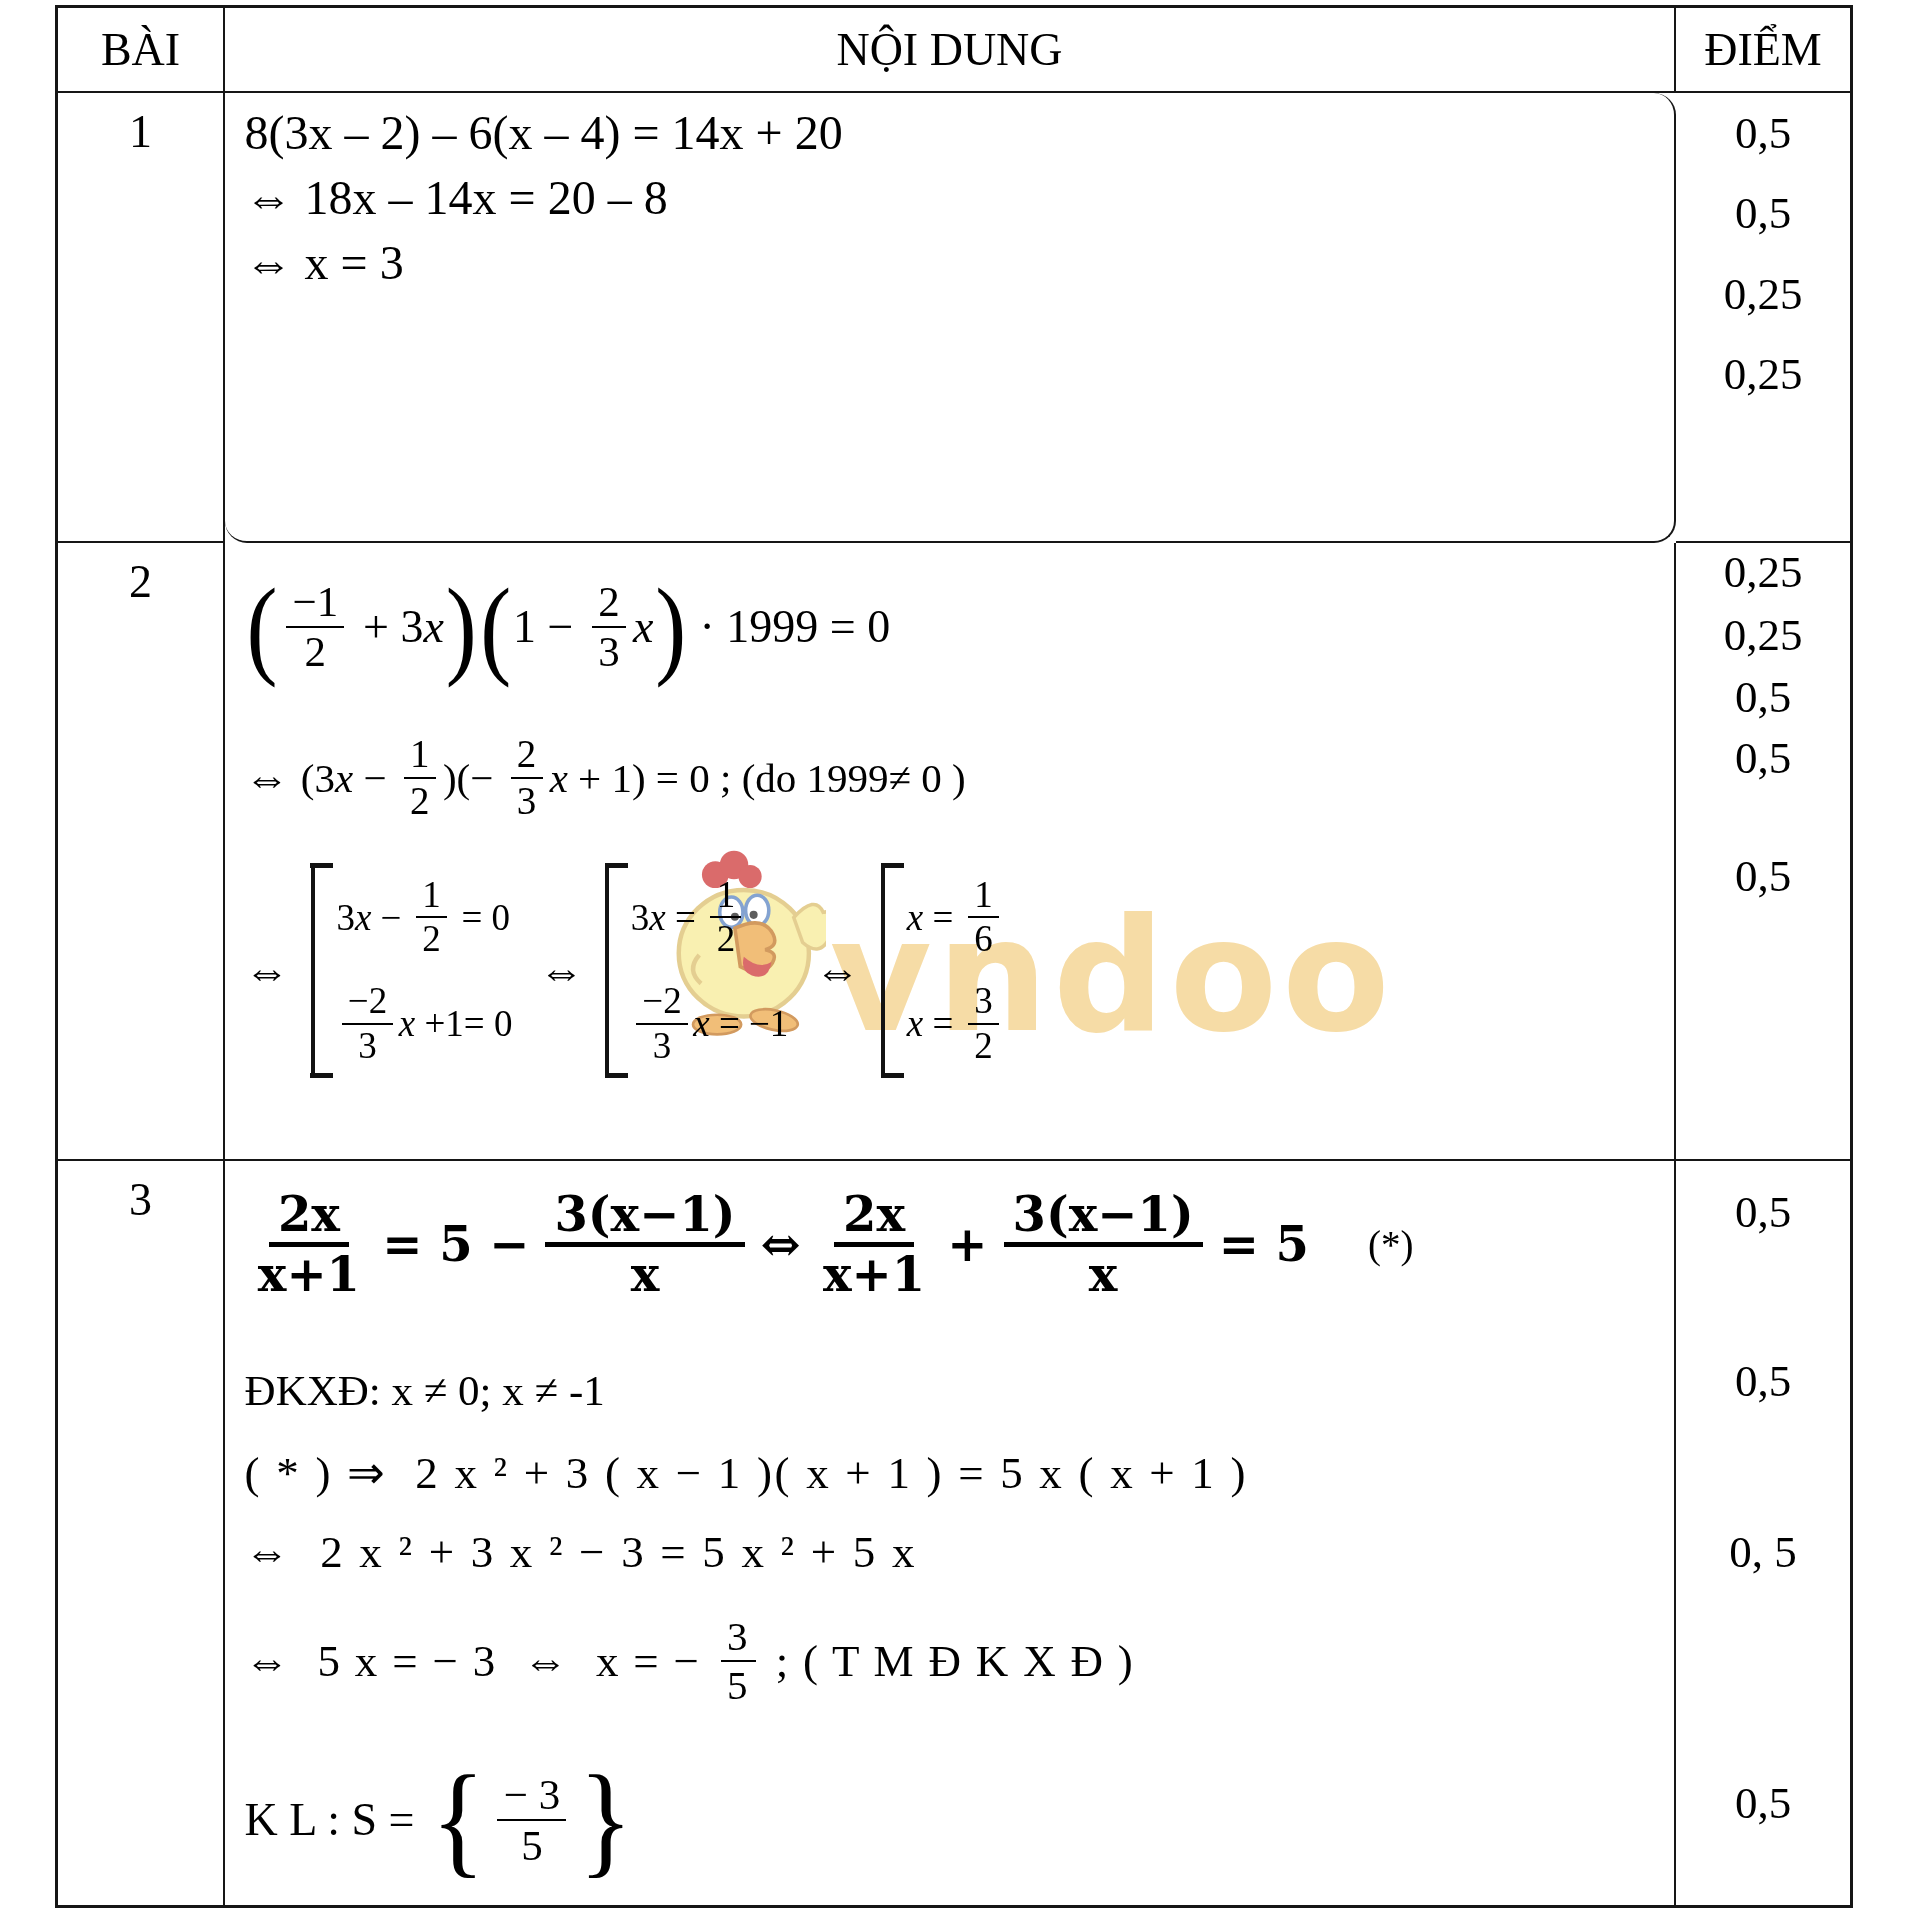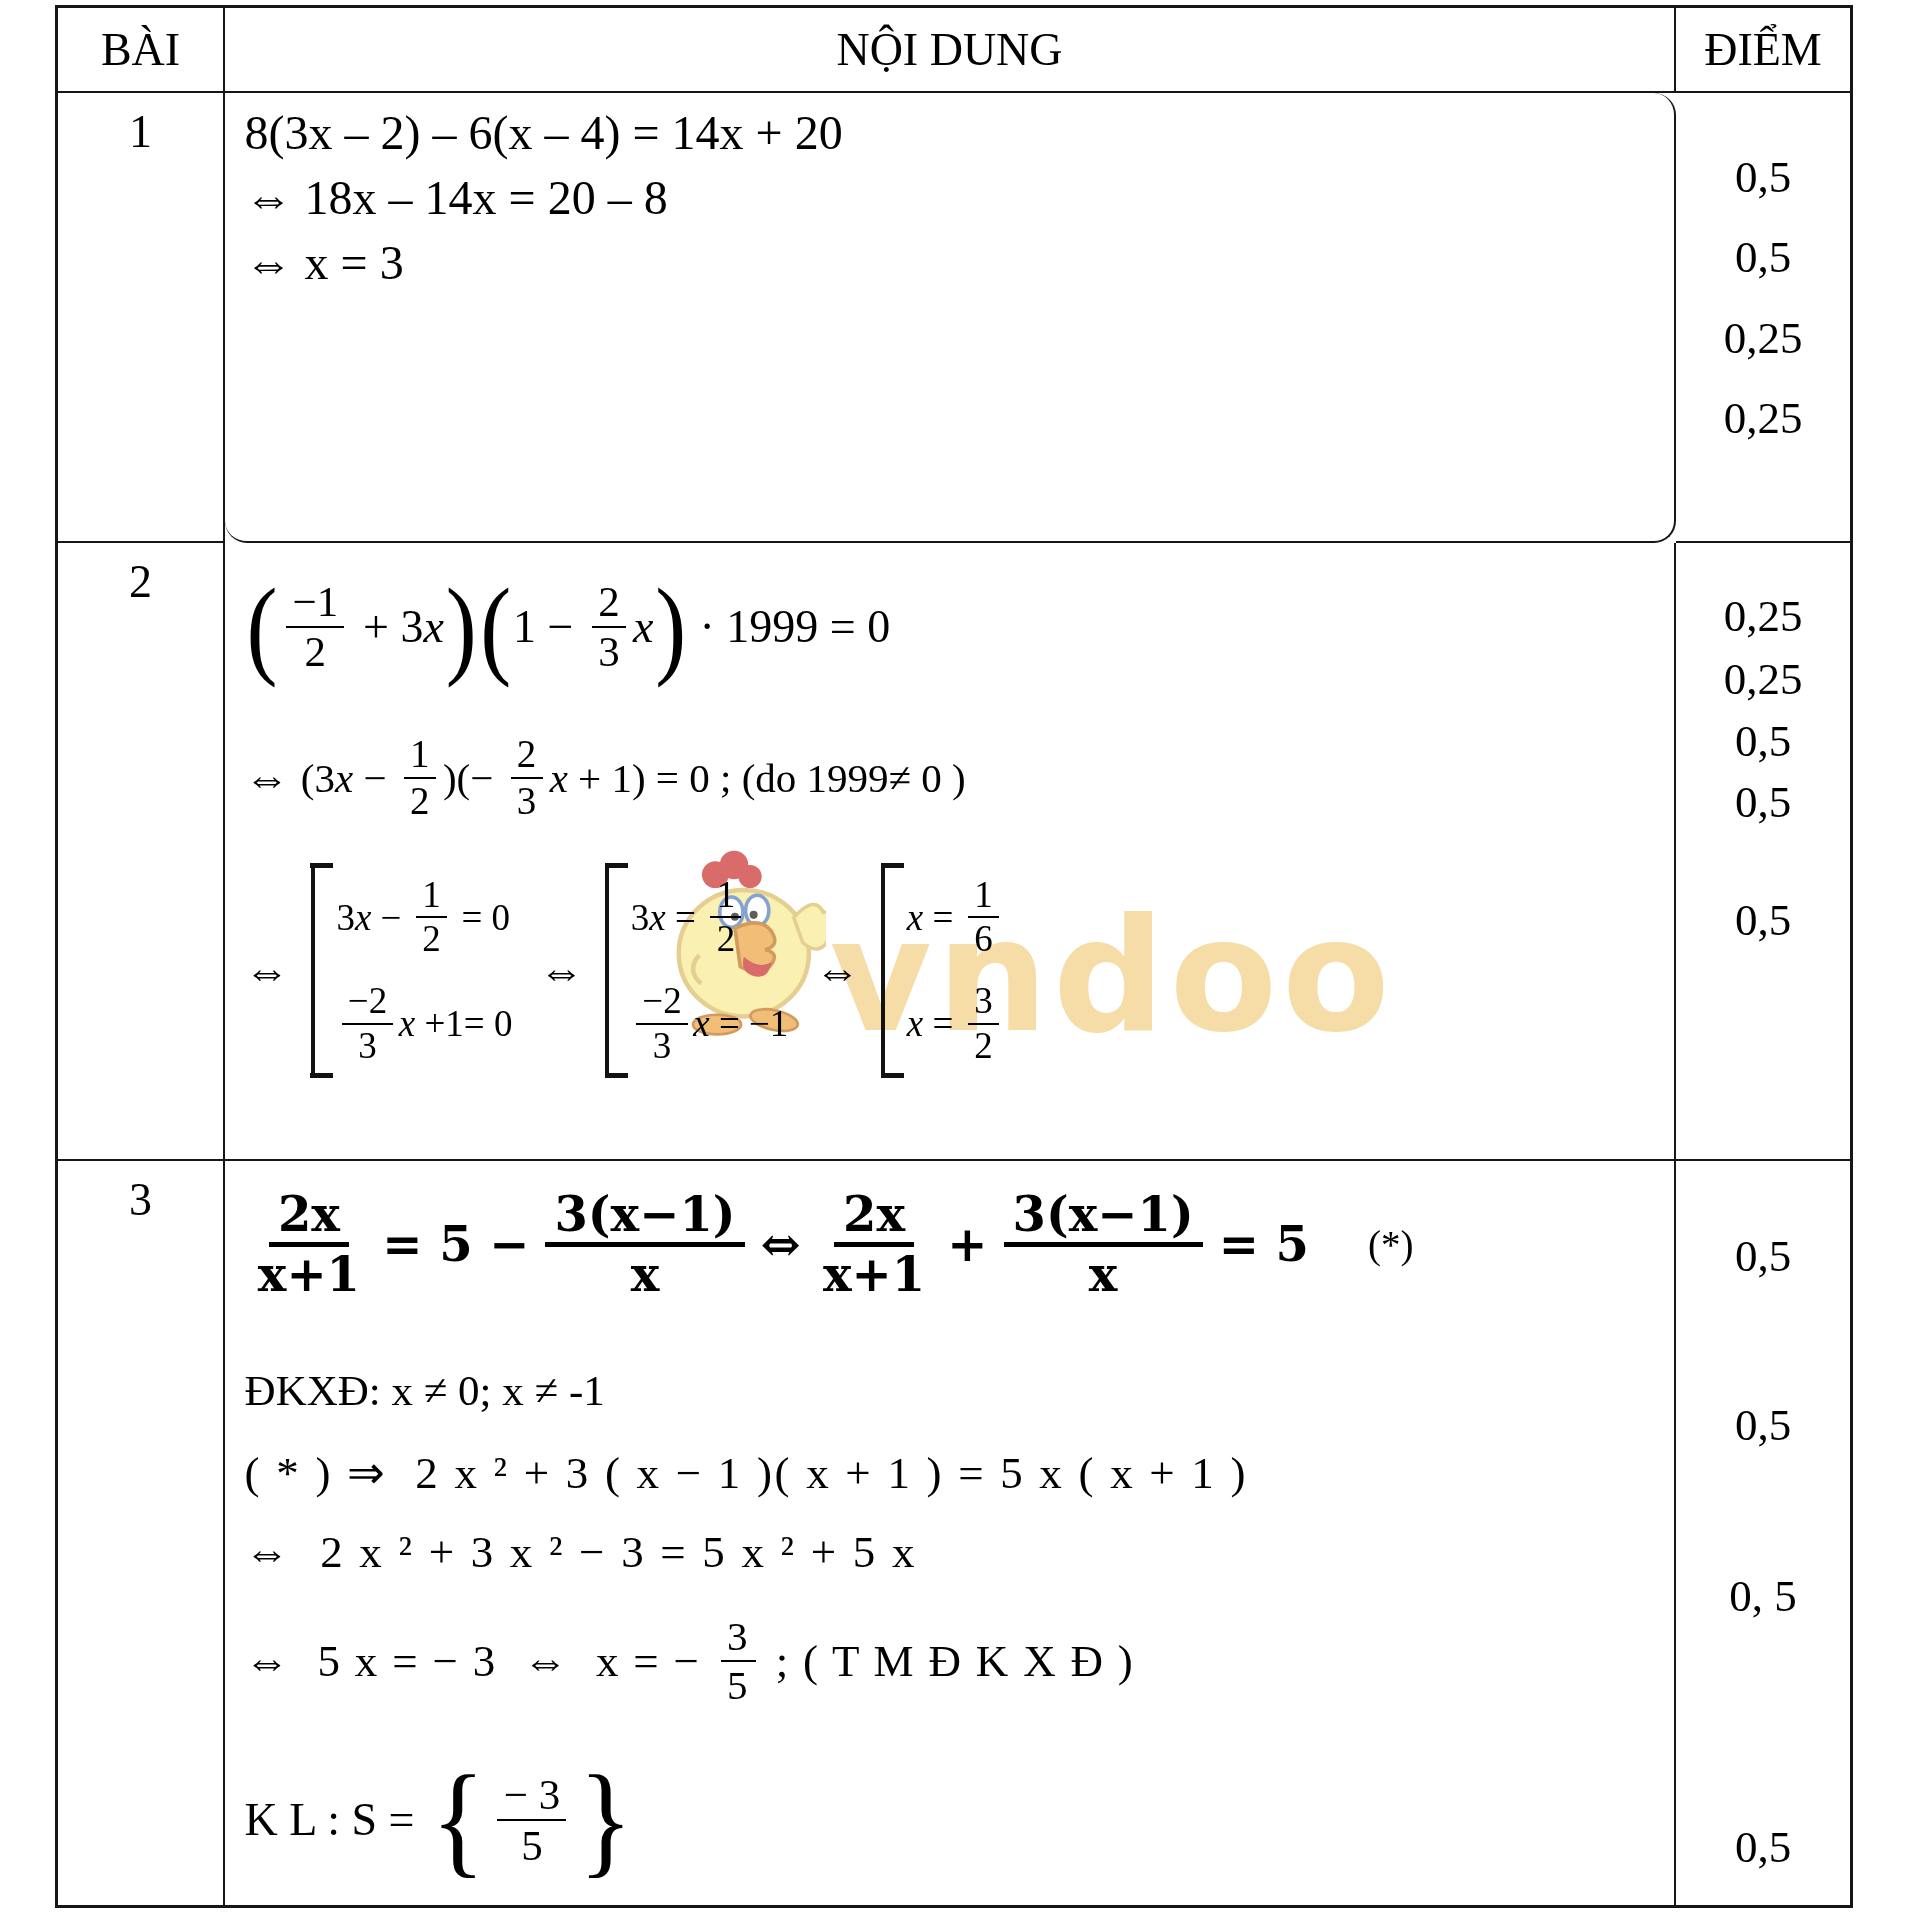--- a/index.html
+++ b/index.html
@@ -24,21 +24,21 @@
     display:grid; grid-template-columns:167px 1fr 174px; grid-template-rows:85px 450px 618px 1fr;
   }
   .cell { border-right:2.7px solid #161616; border-bottom:2.7px solid #161616; position:relative; }
   .no-r { border-right:none; }
   .no-b { border-bottom:none; }
 
   .head { display:flex; align-items:center; justify-content:center; font-size:46px; }
   .bai  { font-size:46px; text-align:center; padding-top:12.5px; }
   .nd   { padding-left:19.6px; overflow:hidden; }
   .diem { font-size:45px; text-align:center; }
-  .mark { position:absolute; left:0; right:0; text-align:center; white-space:pre;margin-top:44px; }
+  .mark { position:absolute; left:0; right:0; text-align:center; white-space:pre; }
 
   
   .d1 .m0{top:14.3px} .d1 .m1{top:94px} .d1 .m2{top:175px} .d1 .m3{top:255px}
   
   .d2 .m0{top:3.6px} .d2 .m1{top:66px} .d2 .m2{top:128px} .d2 .m3{top:189px} .d2 .m4{top:307px}
   
   .d3 .m0{top:25px} .d3 .m1{top:194px} .d3 .m2{top:365px} .d3 .m3{top:616px}
 
   
   .eqline { font-size:48px; height:65px; display:flex; align-items:center; white-space:pre; }

